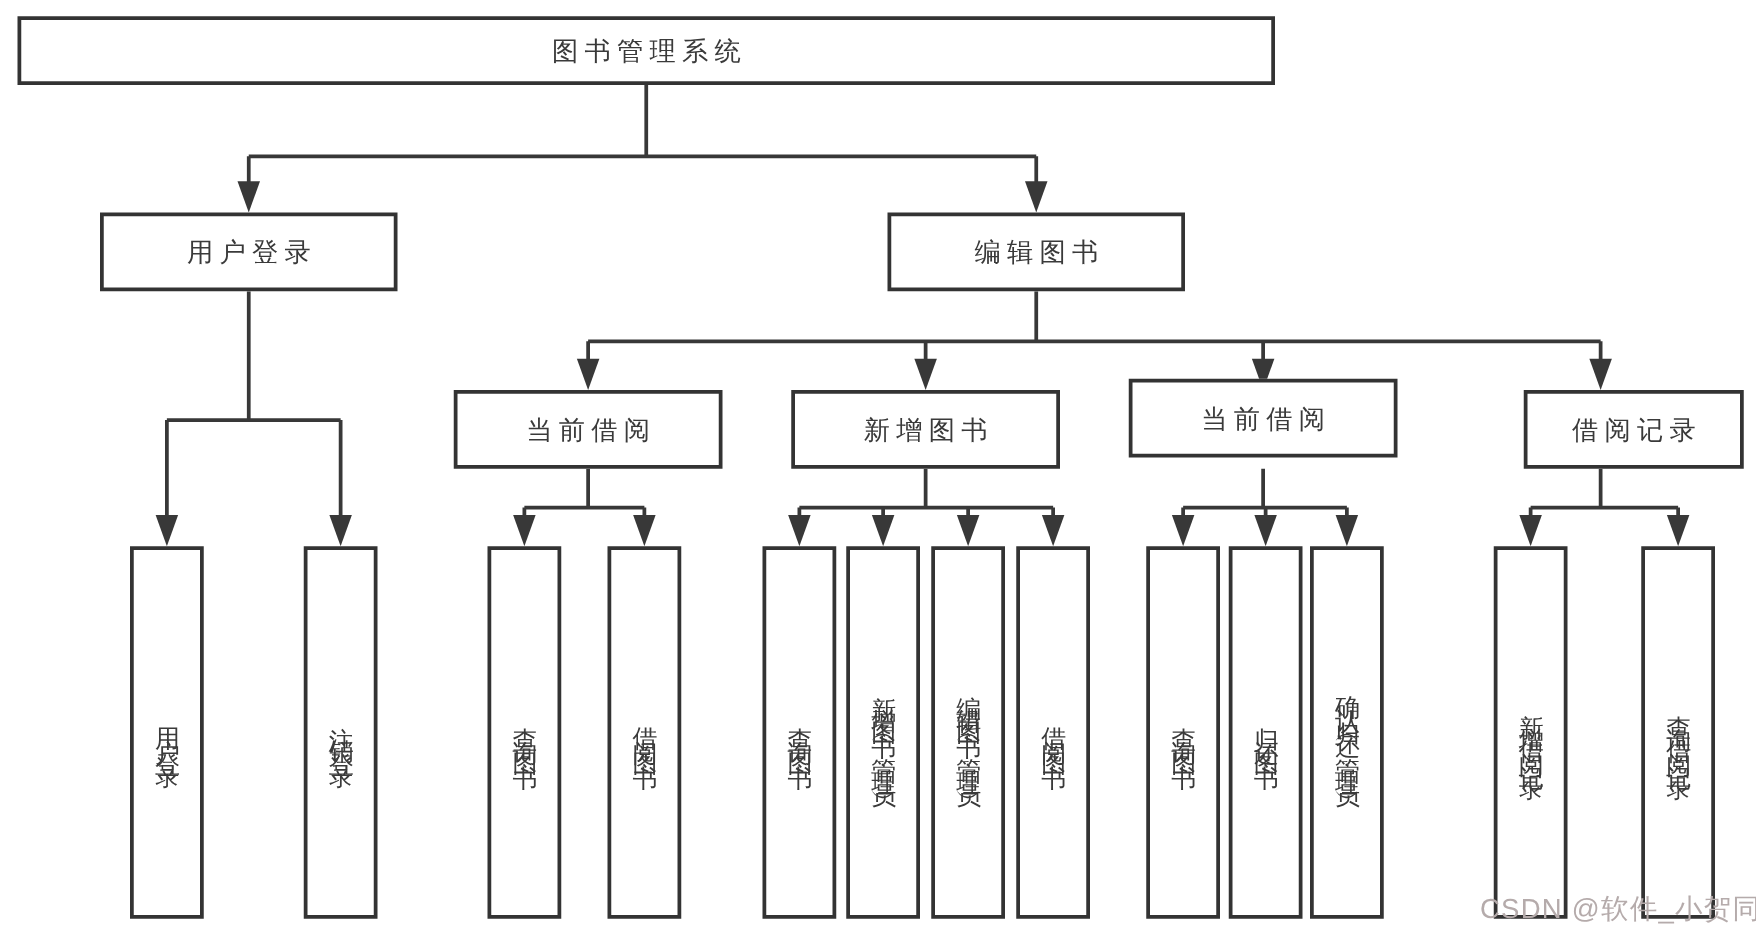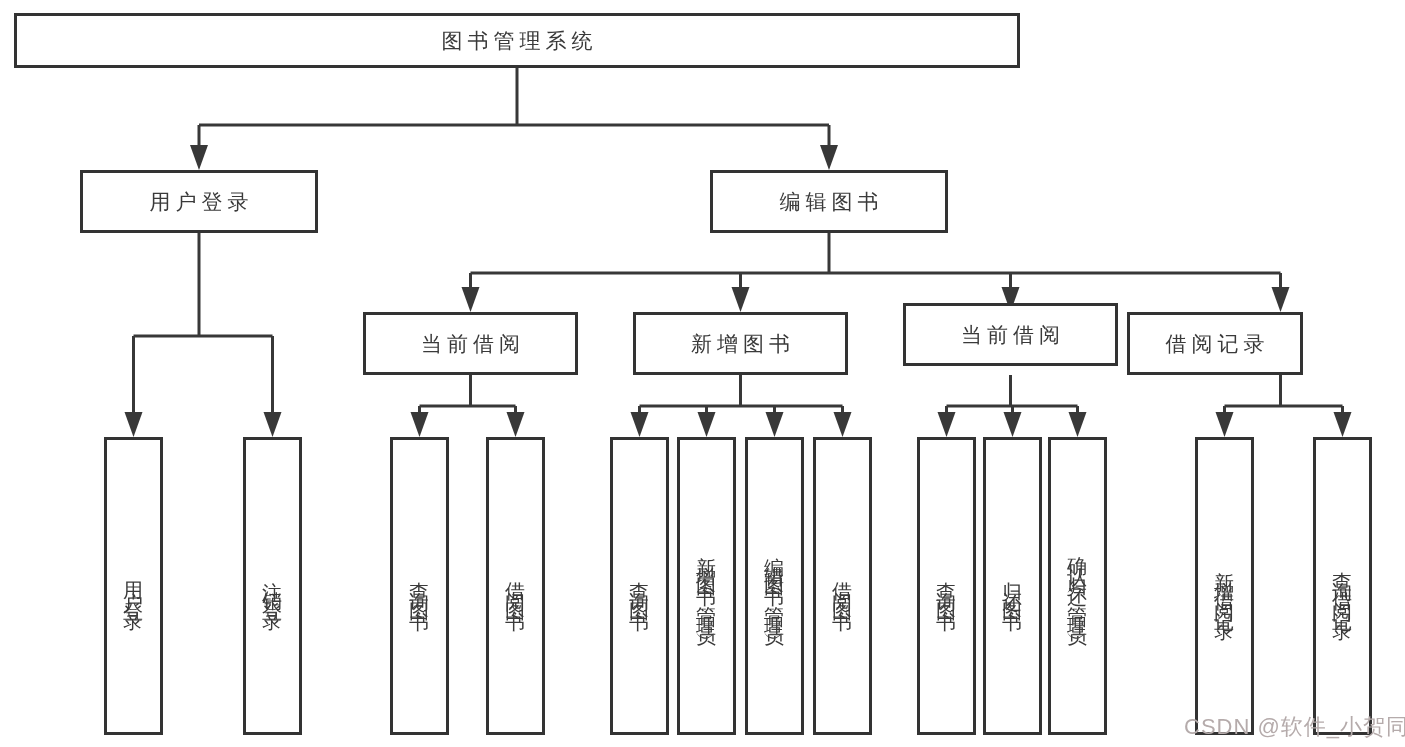--- a/index.html
+++ b/index.html
@@ -121,21 +121,21 @@
 
   <div class="node h" style="left:363px;top:312px;width:215px;height:63px">
     <span>当前借阅</span>
   </div>
   <div class="node h" style="left:633px;top:312px;width:215px;height:63px">
     <span>新增图书</span>
   </div>
   <div class="node h" style="left:903px;top:303px;width:215px;height:63px">
     <span>当前借阅</span>
   </div>
-  <div class="node h" style="left:1127px;top:312px;width:176px;height:63px">
+  <div class="node h" style="left:1219px;top:312px;width:176px;height:63px">
     <span>借阅记录</span>
   </div>
 
   <div class="node v" style="left:104px;top:437px;width:59px;height:298px">
     <span>用户登录</span>
   </div>
   <div class="node v" style="left:243px;top:437px;width:59px;height:298px">
     <span>注销登录</span>
   </div>
 

